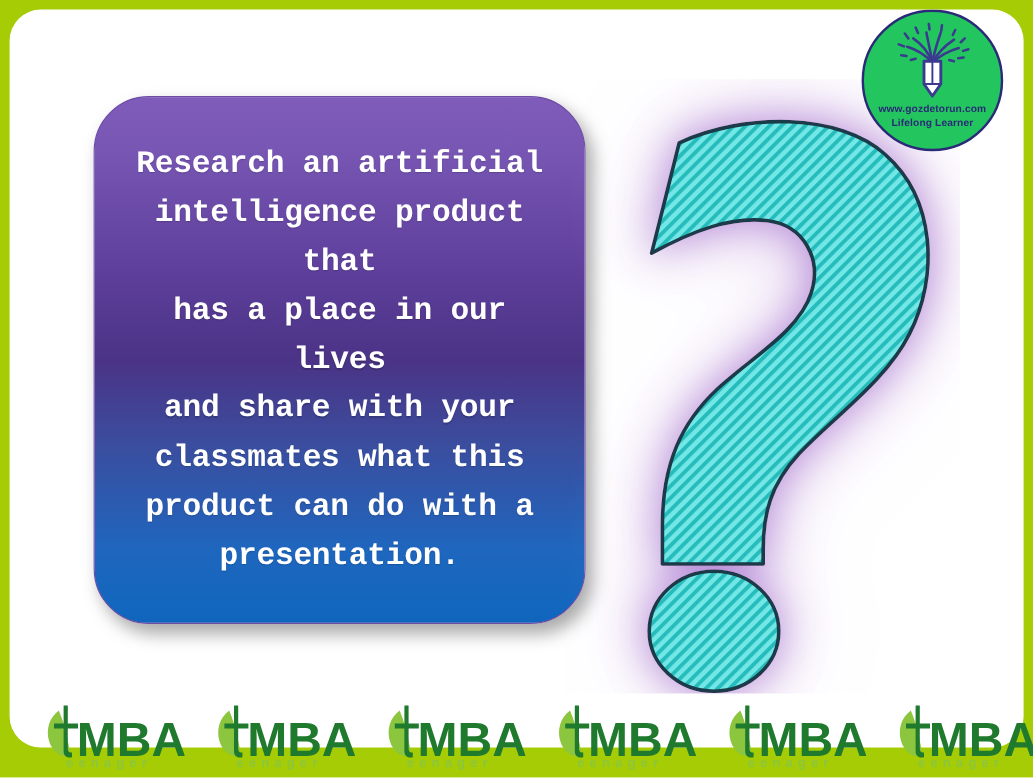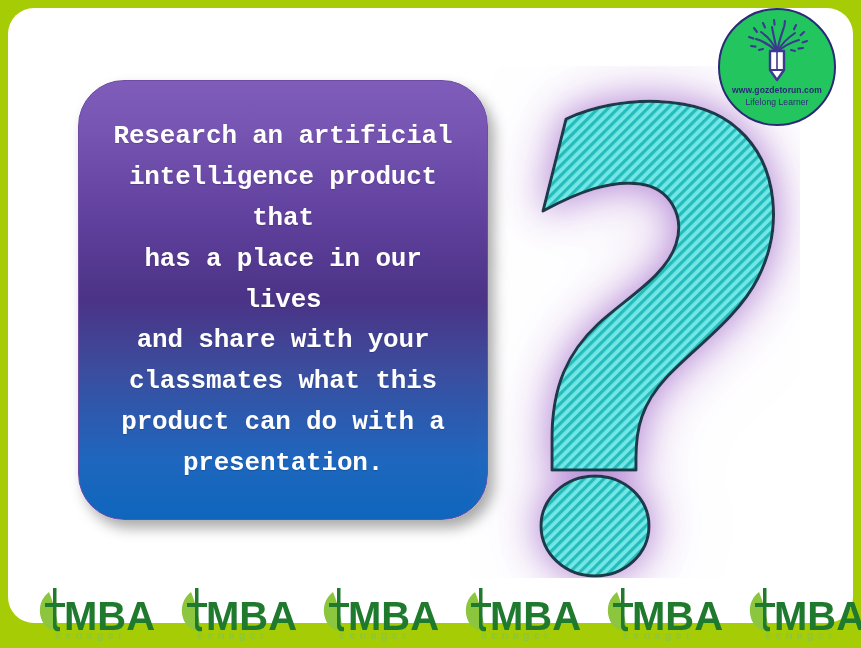--- a/index.html
+++ b/index.html
@@ -113,21 +113,21 @@
   #brand-url {
     font-size: 8.5px;
     font-weight: bold;
     color: #2b2a78;
     letter-spacing: 0.1px;
     margin-top: 1px;
     white-space: nowrap;
   }
   #brand-tagline {
     font-size: 8.5px;
-    font-weight: normal;
+    font-weight: bold;
     color: #2b2a78;
     letter-spacing: 0.1px;
     margin-top: 2px;
     white-space: nowrap;
   }
 
   
   #mba-strip {
     position: absolute;
     left: 17px;

